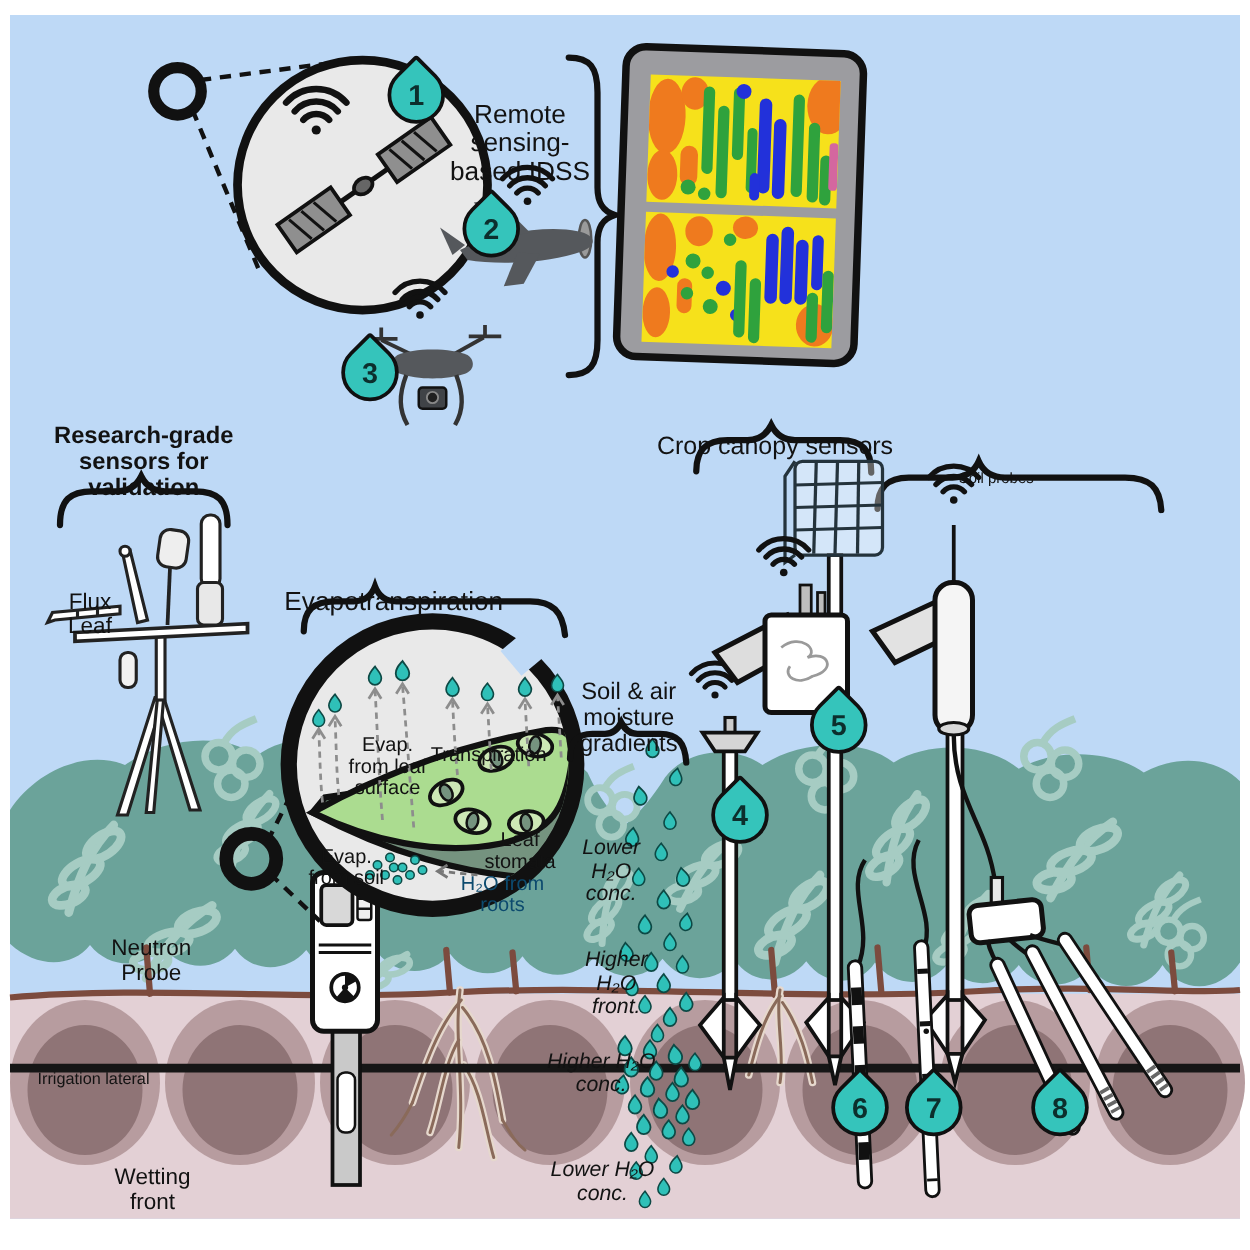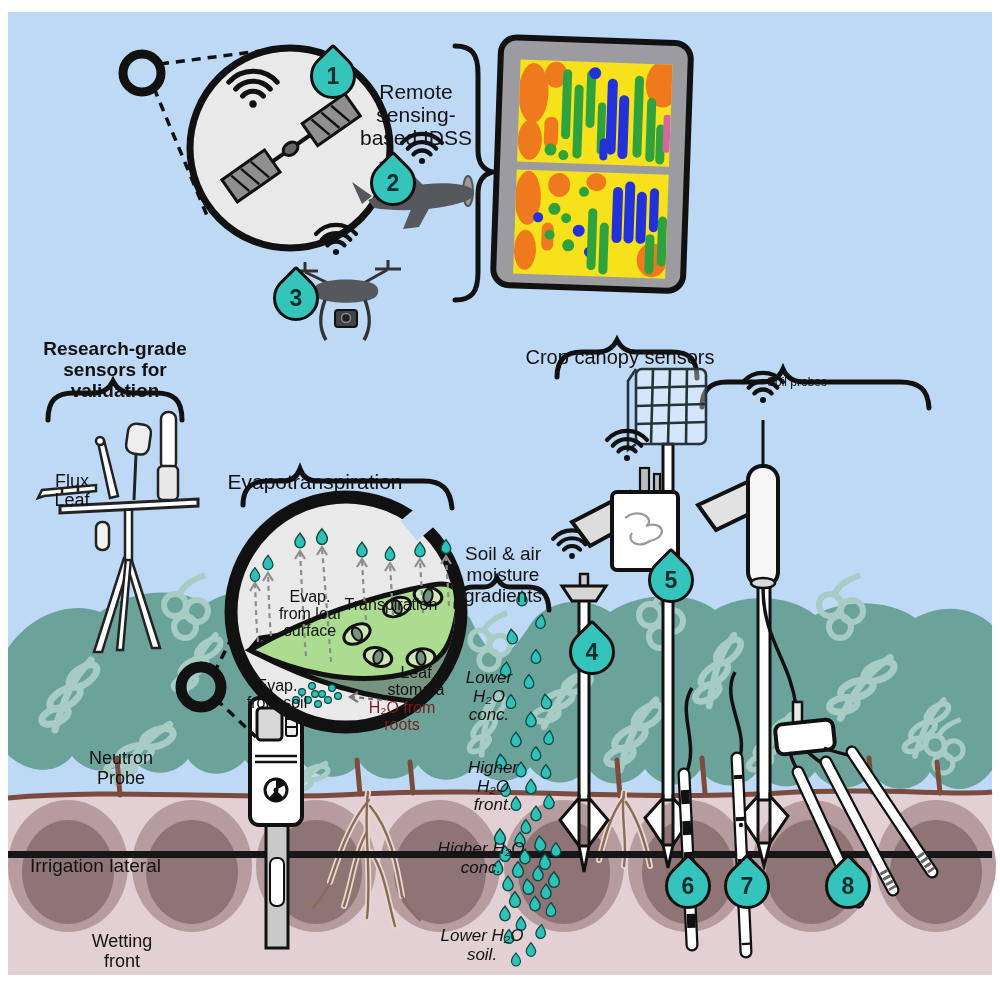--- a/index.html
+++ b/index.html
@@ -4,21 +4,21 @@
 <style>
   html,body{margin:0;padding:0;background:#ffffff;}
   #stage{position:relative;width:1000px;height:1000px;background:#ffffff;overflow:hidden;
          font-family:"Liberation Sans",sans-serif;}
   #scene{position:absolute;left:0;top:0;}
   .lbl{position:absolute;color:#121212;text-align:center;white-space:pre-line;
        line-height:1.1;transform:translateX(-50%);font-size:19px;margin-top:24px;}
   .lbl.big{font-size:21px;}
   .lbl.small{font-size:16px;line-height:1.05;}
   .lbl.it{font-style:italic;font-size:17px;}
-  .lbl.white{color:#7f1d1d;}
+  .lbl.white{color:#0c4a6e;}
   .lbl.left{transform:none;text-align:left;}
   .marker{position:absolute;width:40px;height:40px;background:#35c4bb;
           border:3.5px solid #101010;border-radius:3px 50% 50% 50%;
           transform:rotate(45deg);display:flex;align-items:center;justify-content:center;}
   .marker span{transform:rotate(-45deg);font-weight:700;font-size:23px;color:#0c2f2d;}
 </style>
 </head>
 <body>
 
 <div id="stage">
@@ -506,21 +506,21 @@
 <div class="lbl small" style="left:72px;top:448px;font-size:18px;">Flux
 Leaf</div>
 <div class="lbl big" style="left:315px;top:446px;">Evapotranspiration</div>
 <div class="lbl" style="left:620px;top:322px;font-size:20px;">Crop canopy sensors</div>
 <div class="lbl" style="left:797px;top:352px;font-size:12px;">Soil probes</div>
 <div class="lbl" style="left:503px;top:520px;">Soil &amp; air
 moisture
 gradients</div>
 <div class="lbl" style="left:121px;top:725px;font-size:18px;">Neutron
 Probe</div>
-<div class="lbl left" style="left:30px;top:832px;font-size:19px;">Irrigation lateral</div>
+<div class="lbl left" style="left:30px;top:832px;font-size:13px;">Irrigation lateral</div>
 <div class="lbl" style="left:122px;top:908px;font-size:18px;">Wetting
 front</div>
 
 <div class="lbl small" style="left:310px;top:565px;">Evap.
 from leaf
 surface</div>
 <div class="lbl small" style="left:391px;top:573px;">Transpiration</div>
 <div class="lbl small" style="left:416px;top:641px;">Leaf
 stomata</div>
 <div class="lbl small" style="left:277px;top:654px;">Evap.
@@ -530,21 +530,21 @@
 
 <div class="lbl it" style="left:489px;top:645px;font-style:italic;">Lower
 H₂O
 conc.</div>
 <div class="lbl it" style="left:493px;top:735px;">Higher
 H₂O
 front.</div>
 <div class="lbl it" style="left:481px;top:816px;">Higher H₂O
 conc.</div>
 <div class="lbl it" style="left:482px;top:903px;">Lower H₂O
-soil.</div>
+conc.</div>
 
 <div class="marker" style="left:310px;top:53px;">
       <span>1</span>
     </div>
 <div class="marker" style="left:370px;top:160px;">
       <span>2</span>
     </div>
 <div class="marker" style="left:273px;top:275px;">
       <span>3</span>
     </div>

